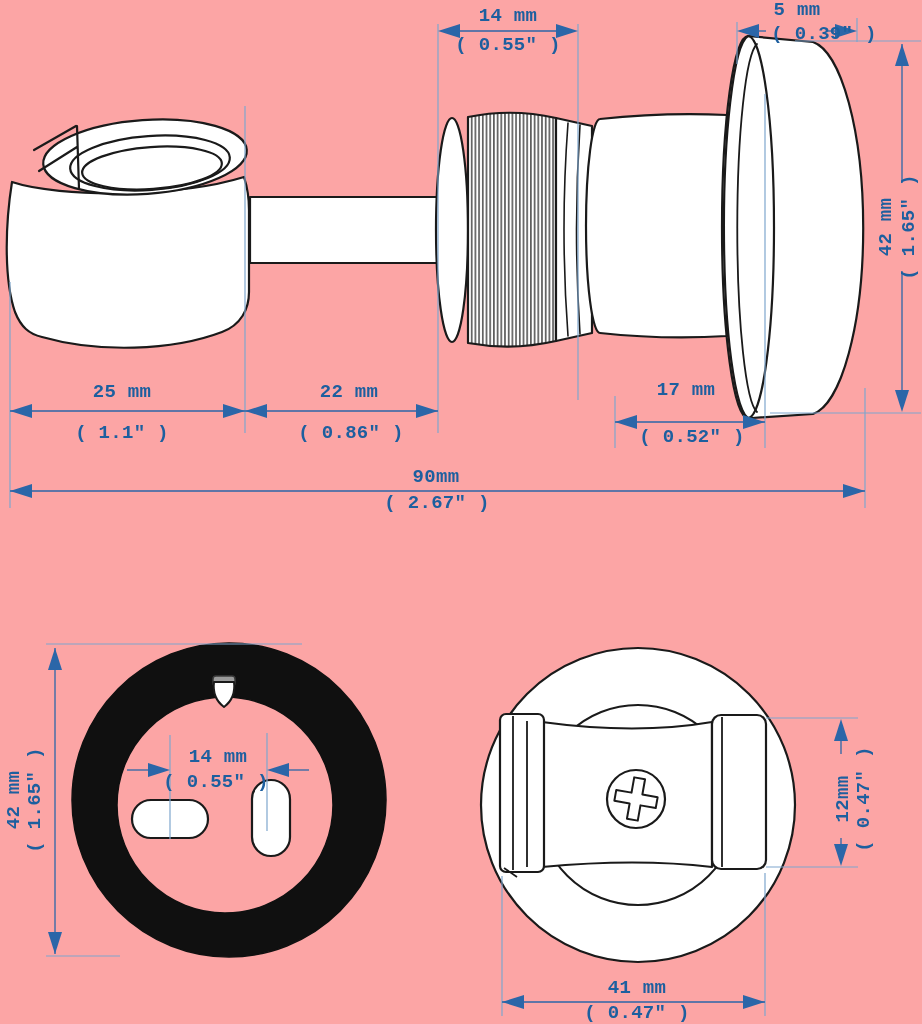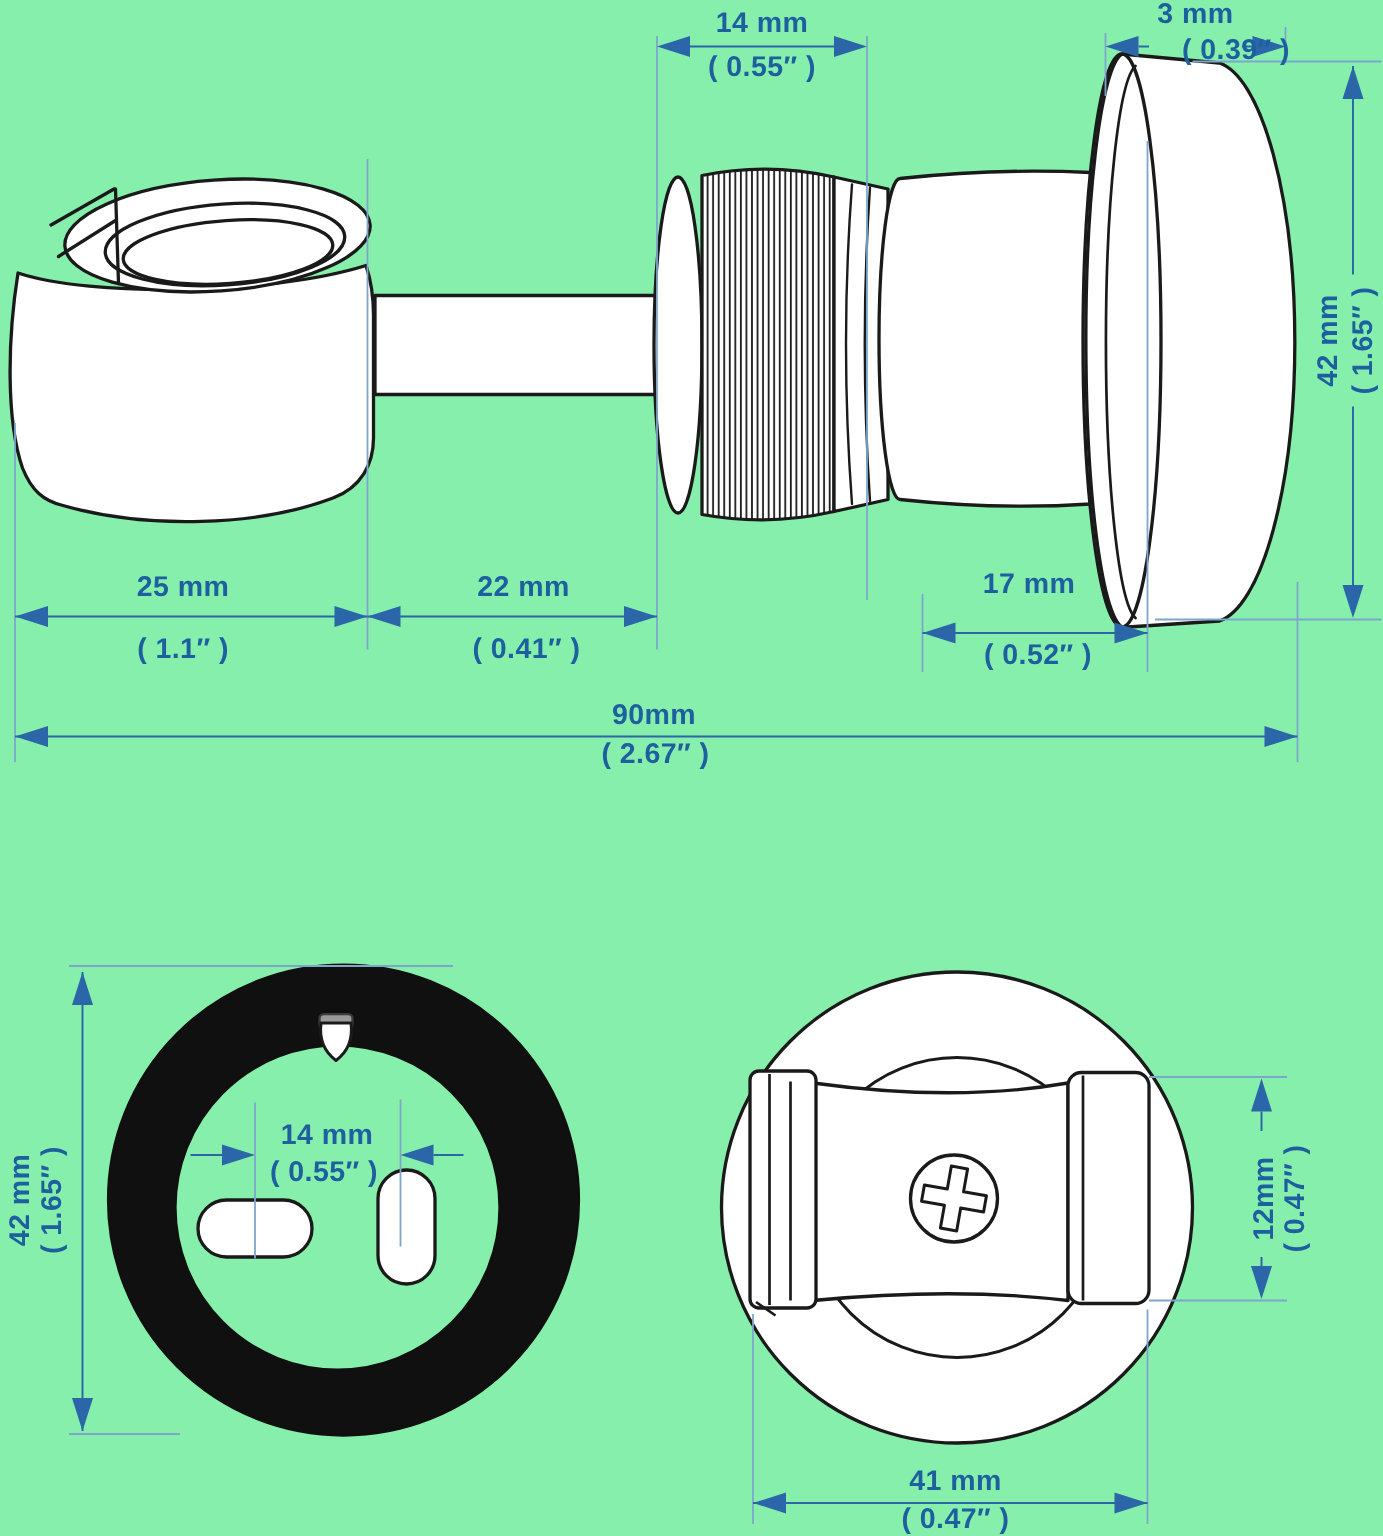--- a/index.html
+++ b/index.html
@@ -1,17 +1,17 @@
 <!DOCTYPE html>
 <html><head>
 <meta charset="utf-8">
 <style>
   html,body{margin:0;padding:0;background:#fff;}
-  #stage{position:relative;width:922px;height:1024px;background:#86efac;overflow:hidden;
-         font-family:Liberation Sans, sans-serif;}
+  #stage{position:relative;width:922px;height:1024px;background:#fca5a5;overflow:hidden;
+         font-family:Liberation Mono, monospace;}
   #art{position:absolute;left:0;top:0;}
   .dim{position:absolute;transform:translate(-50%,-50%);color:#1d5f9f;font-weight:600;
        font-size:19px;line-height:1;letter-spacing:.3px;white-space:nowrap;}
   .dim.rot{transform:translate(-50%,-50%) rotate(-90deg);}
 </style>
 </head>
 <body>
 
 <div id="stage">
 
@@ -133,31 +133,31 @@
       <polygon points="841,719 834,741 848,741"></polygon>
       <polygon points="841,866 834,844 848,844"></polygon>
       <polygon points="502,1002 524,995 524,1009"></polygon>
       <polygon points="765,1002 743,995 743,1009"></polygon>
     </g>
   </svg>
 
   <div class="dim" style="left:508px;top:16px">14 mm</div>
   <div class="dim" style="left:508px;top:45px">( 0.55″ )</div>
 
-  <div class="dim" style="left:797px;top:10px">3 mm</div>
+  <div class="dim" style="left:797px;top:10px">5 mm</div>
   <div class="dim" style="left:824px;top:34px">( 0.39″ )</div>
 
   <div class="dim rot" style="left:886px;top:227px">42 mm</div>
   <div class="dim rot" style="left:909px;top:227px">( 1.65″ )</div>
 
   <div class="dim" style="left:122px;top:392px">25 mm</div>
   <div class="dim" style="left:122px;top:433px">( 1.1″ )</div>
 
   <div class="dim" style="left:349px;top:392px">22 mm</div>
-  <div class="dim" style="left:351px;top:433px">( 0.41″ )</div>
+  <div class="dim" style="left:351px;top:433px">( 0.86″ )</div>
 
   <div class="dim" style="left:686px;top:390px">17 mm</div>
   <div class="dim" style="left:692px;top:437px">( 0.52″ )</div>
 
   <div class="dim" style="left:436px;top:477px">90mm</div>
   <div class="dim" style="left:437px;top:503px">( 2.67″ )</div>
 
   <div class="dim rot" style="left:14px;top:800px">42 mm</div>
   <div class="dim rot" style="left:35px;top:800px">( 1.65″ )</div>
 

